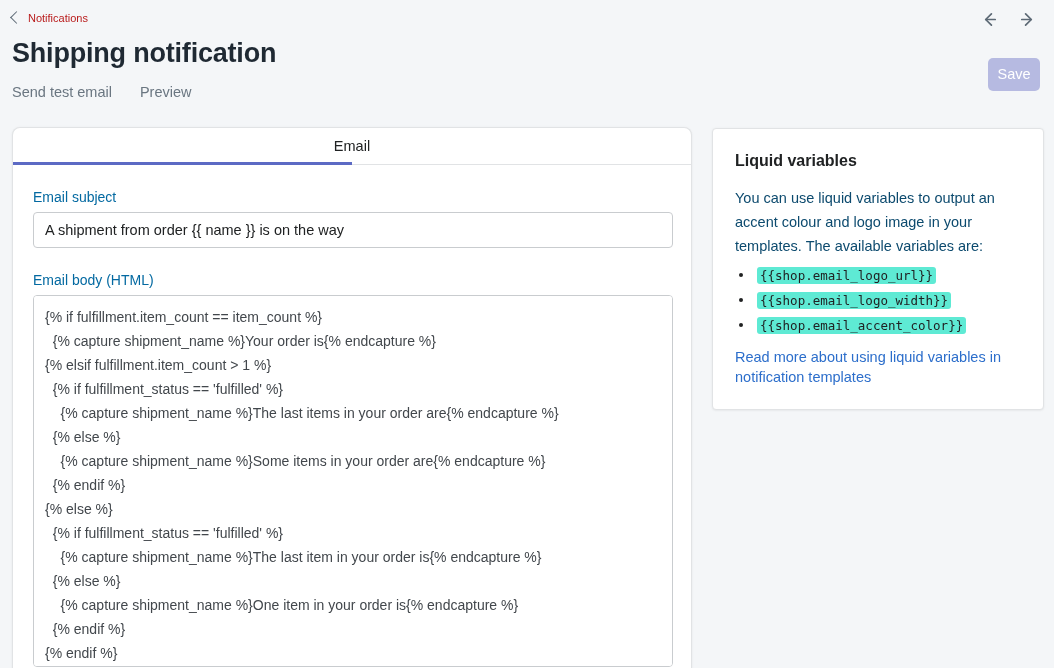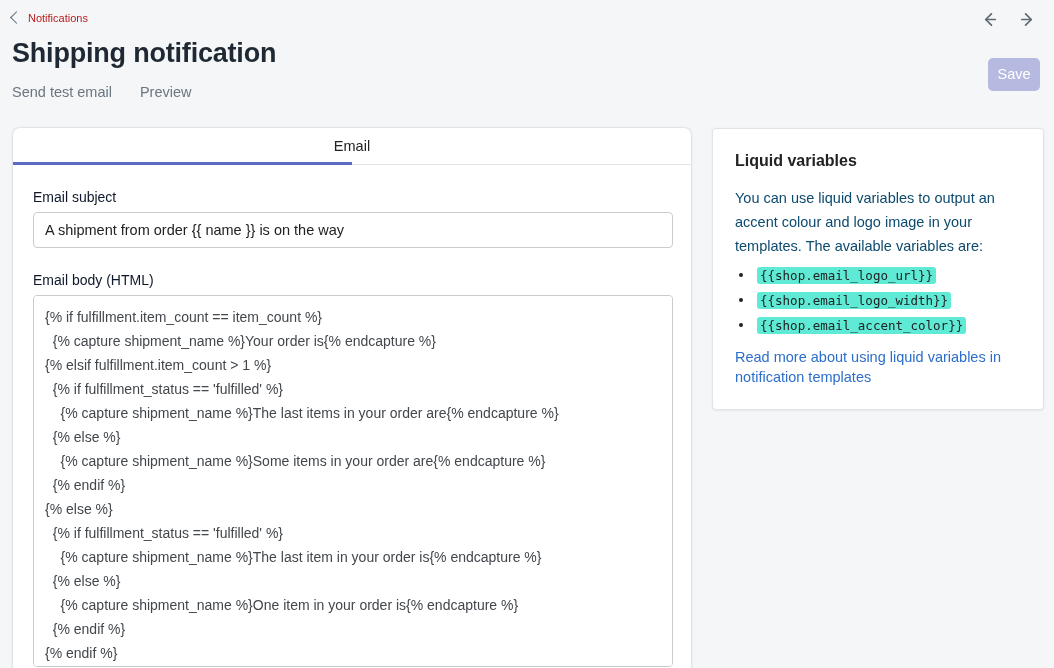--- a/index.html
+++ b/index.html
@@ -156,21 +156,21 @@
     background: #5c6ac4;
   }
 
   .card-body {
     padding: 22px 20px 0 20px;
   }
 
   .field-label {
     display: block;
     font-size: 14px;
-    color: #0f172a;
+    color: #0369a1;
     line-height: 20px;
     margin-bottom: 5px;
   }
 
   .subject-input {
     display: block;
     width: 640px;
     height: 36px;
     border: 1px solid #c9cccf;
     border-radius: 4px;

